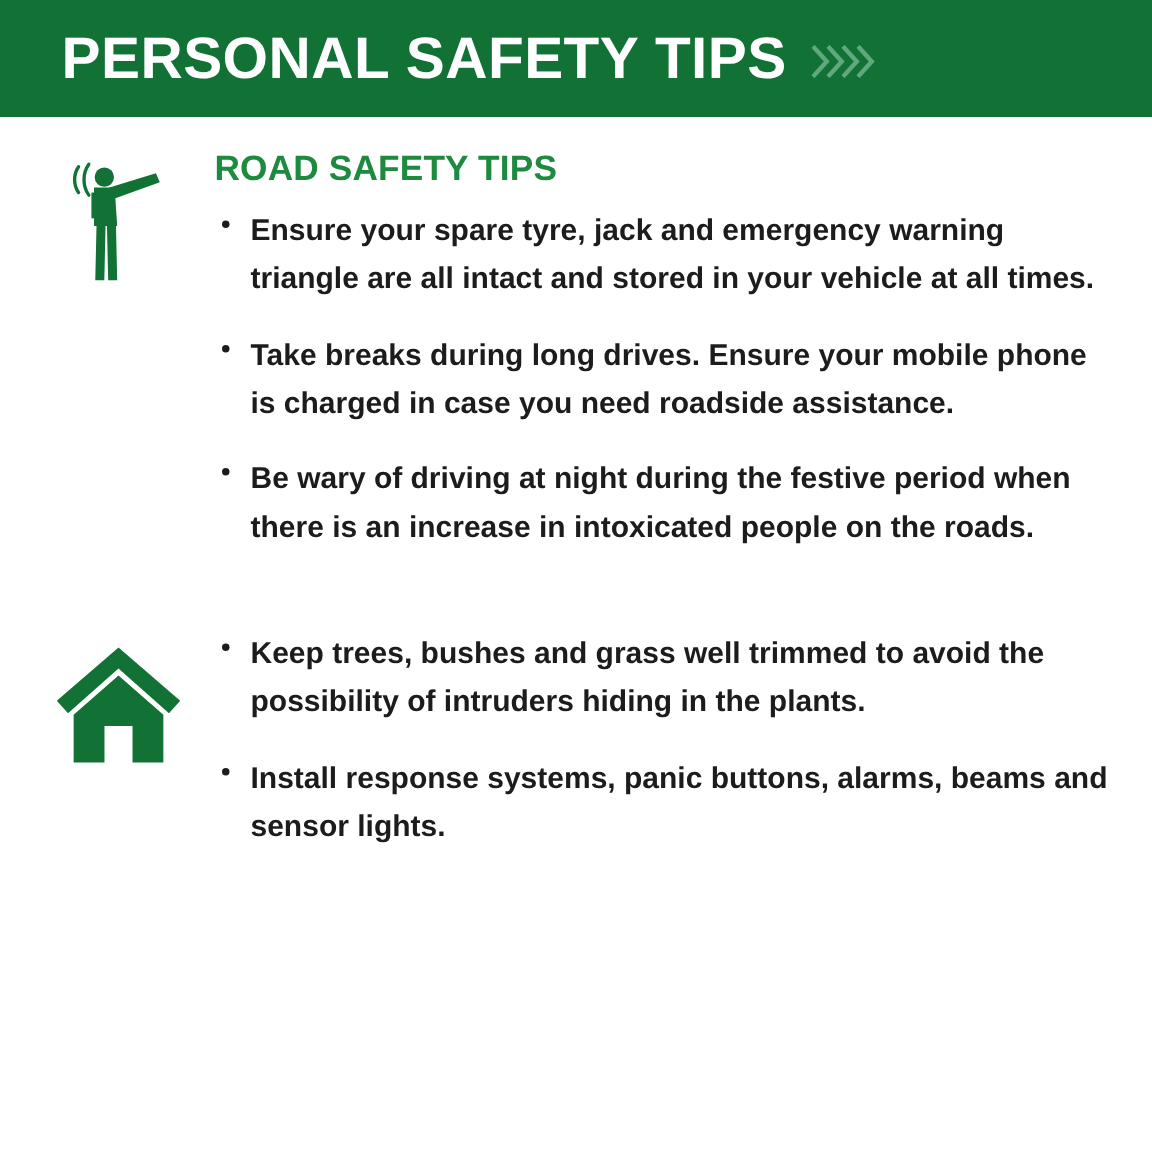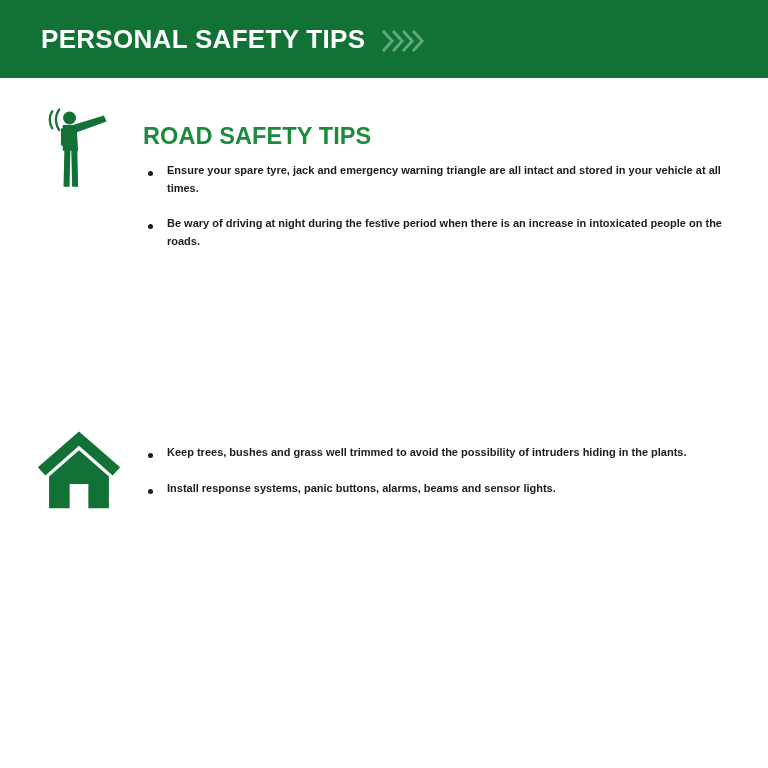--- a/index.html
+++ b/index.html
@@ -27,21 +27,21 @@
     top: 0; left: 0;
     width: 768px;
     height: 78px;
     background: #127235;
     display: flex;
     align-items: center;
     padding-left: 41px;
   }
   .banner-title {
     color: #ffffff;
-    font-size: 26px;
+    font-size: 39px;
     font-weight: bold;
     letter-spacing: 0.3px;
     line-height: 1;
     white-space: nowrap;
   }
   .chevrons {
     display: flex;
     align-items: center;
     margin-left: 20px;
     margin-top: 3px;
@@ -64,42 +64,41 @@
   .sec-icon {
     position: absolute;
     left: 36px;
     top: 6px;
     width: 86px;
     height: 86px;
   }
   .sec-body {
     margin-left: 143px;
     padding-right: 14px;
-    margin-top: 24px;
   }
   .sec-title {
     color: #1d8a3f;
     font-size: 23.5px;
     font-weight: bold;
     margin: 0 0 12px 0;
     letter-spacing: 0.1px;
     line-height: 1.1;
     white-space: nowrap;
   }
   ul.tips {
     list-style: none;
     margin: 0;
     padding: 0;
   }
   ul.tips li {
     position: relative;
     padding-left: 24px;
     margin-bottom: 18px;
     color: #1c1c1c;
-    font-size: 11px;
+    font-size: 20px;
     line-height: 1.62;
     font-weight: bold;
     max-width: 600px;
   }
   ul.tips li:last-child { margin-bottom: 0; }
   ul.tips li::before {
     content: "";
     position: absolute;
     left: 5px;
     top: 9px;
@@ -148,20 +147,21 @@
         <path d="M22 26 L27 26 L27 46 L22 46 Z"></path>
 
         <path d="M26 50 L33 50 L32 94 L25 94 Z"></path>
         <path d="M34 50 L41 50 L42 94 L35 94 Z"></path>
       </g>
     </svg>
     <div class="sec-body">
       <h2 class="sec-title">ROAD SAFETY TIPS</h2>
       <ul class="tips">
         <li>Ensure your spare tyre, jack and emergency warning triangle are all intact and stored in your vehicle at all times.</li>
+        <li>Take breaks during long drives. Ensure your mobile phone is charged in case you need roadside assistance.</li>
         <li>Be wary of driving at night during the festive period when there is an increase in intoxicated people on the roads.</li>
       </ul>
     </div>
   </div>
 
   <div class="section" id="section-property">
     <svg class="sec-icon" viewBox="0 0 92 92">
       <g fill="#127235">
 
         <path d="M46 6 L90 44 L82 53 L46 21 L10 53 L2 44 Z"></path>

